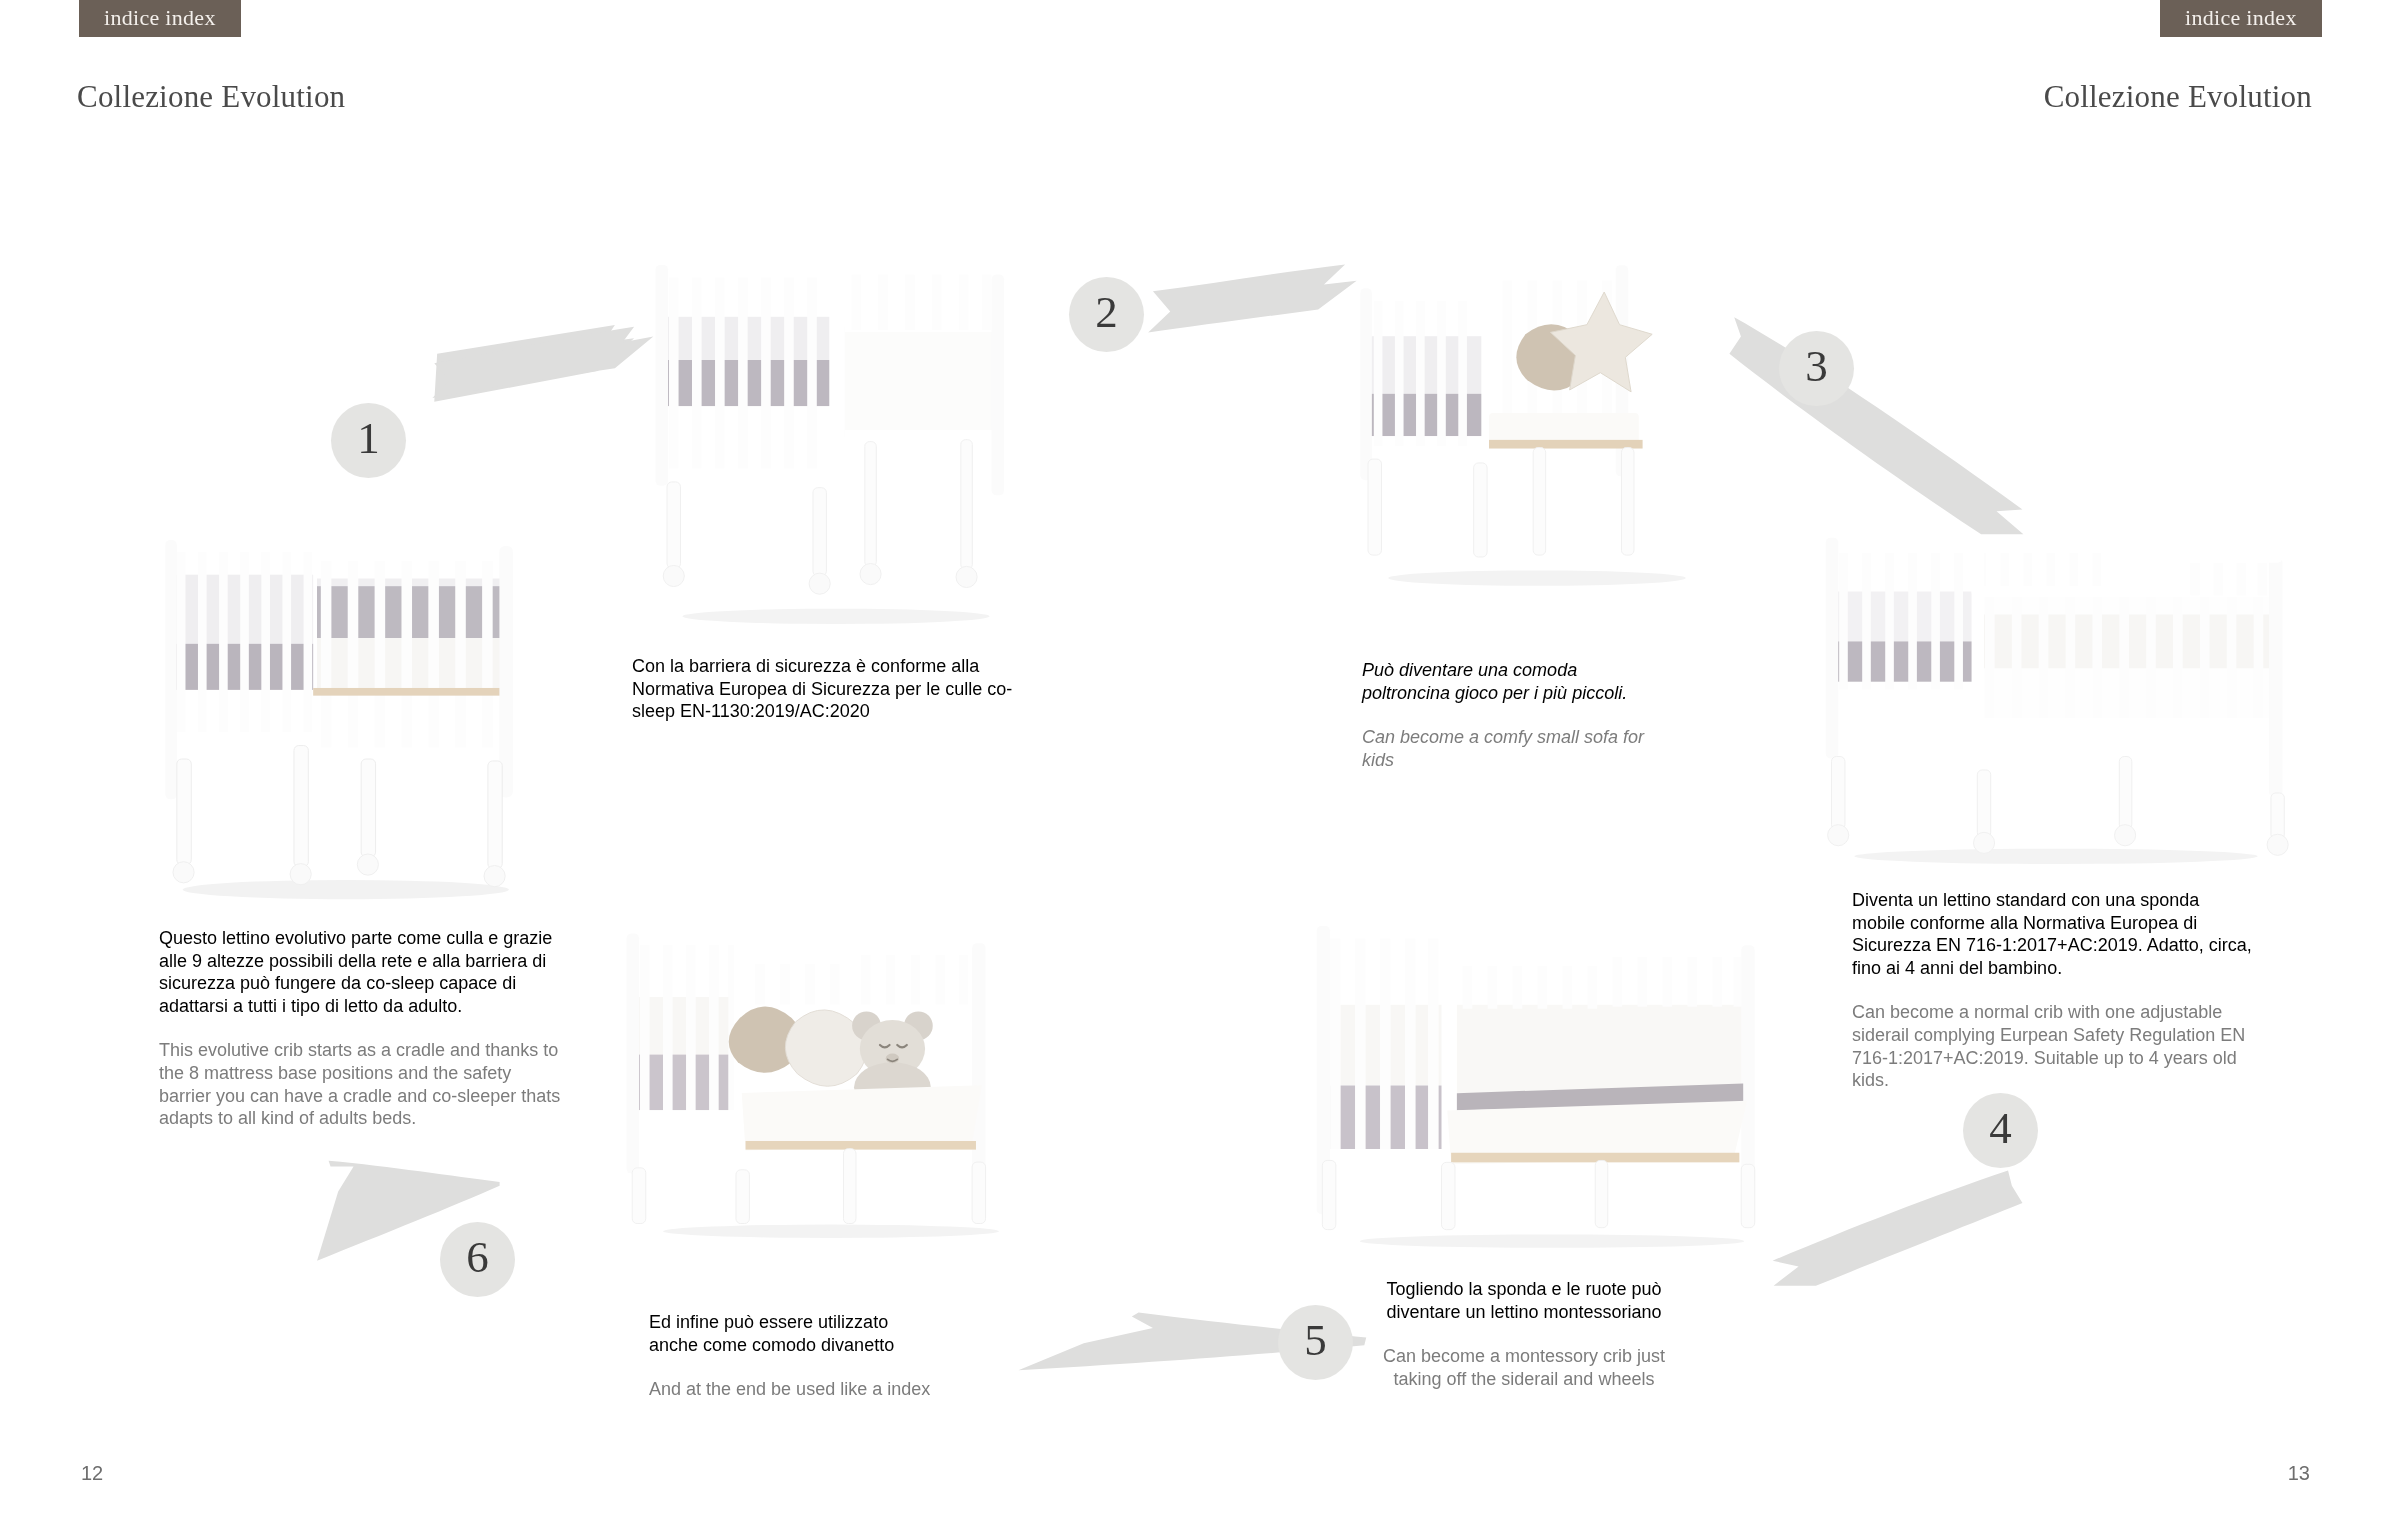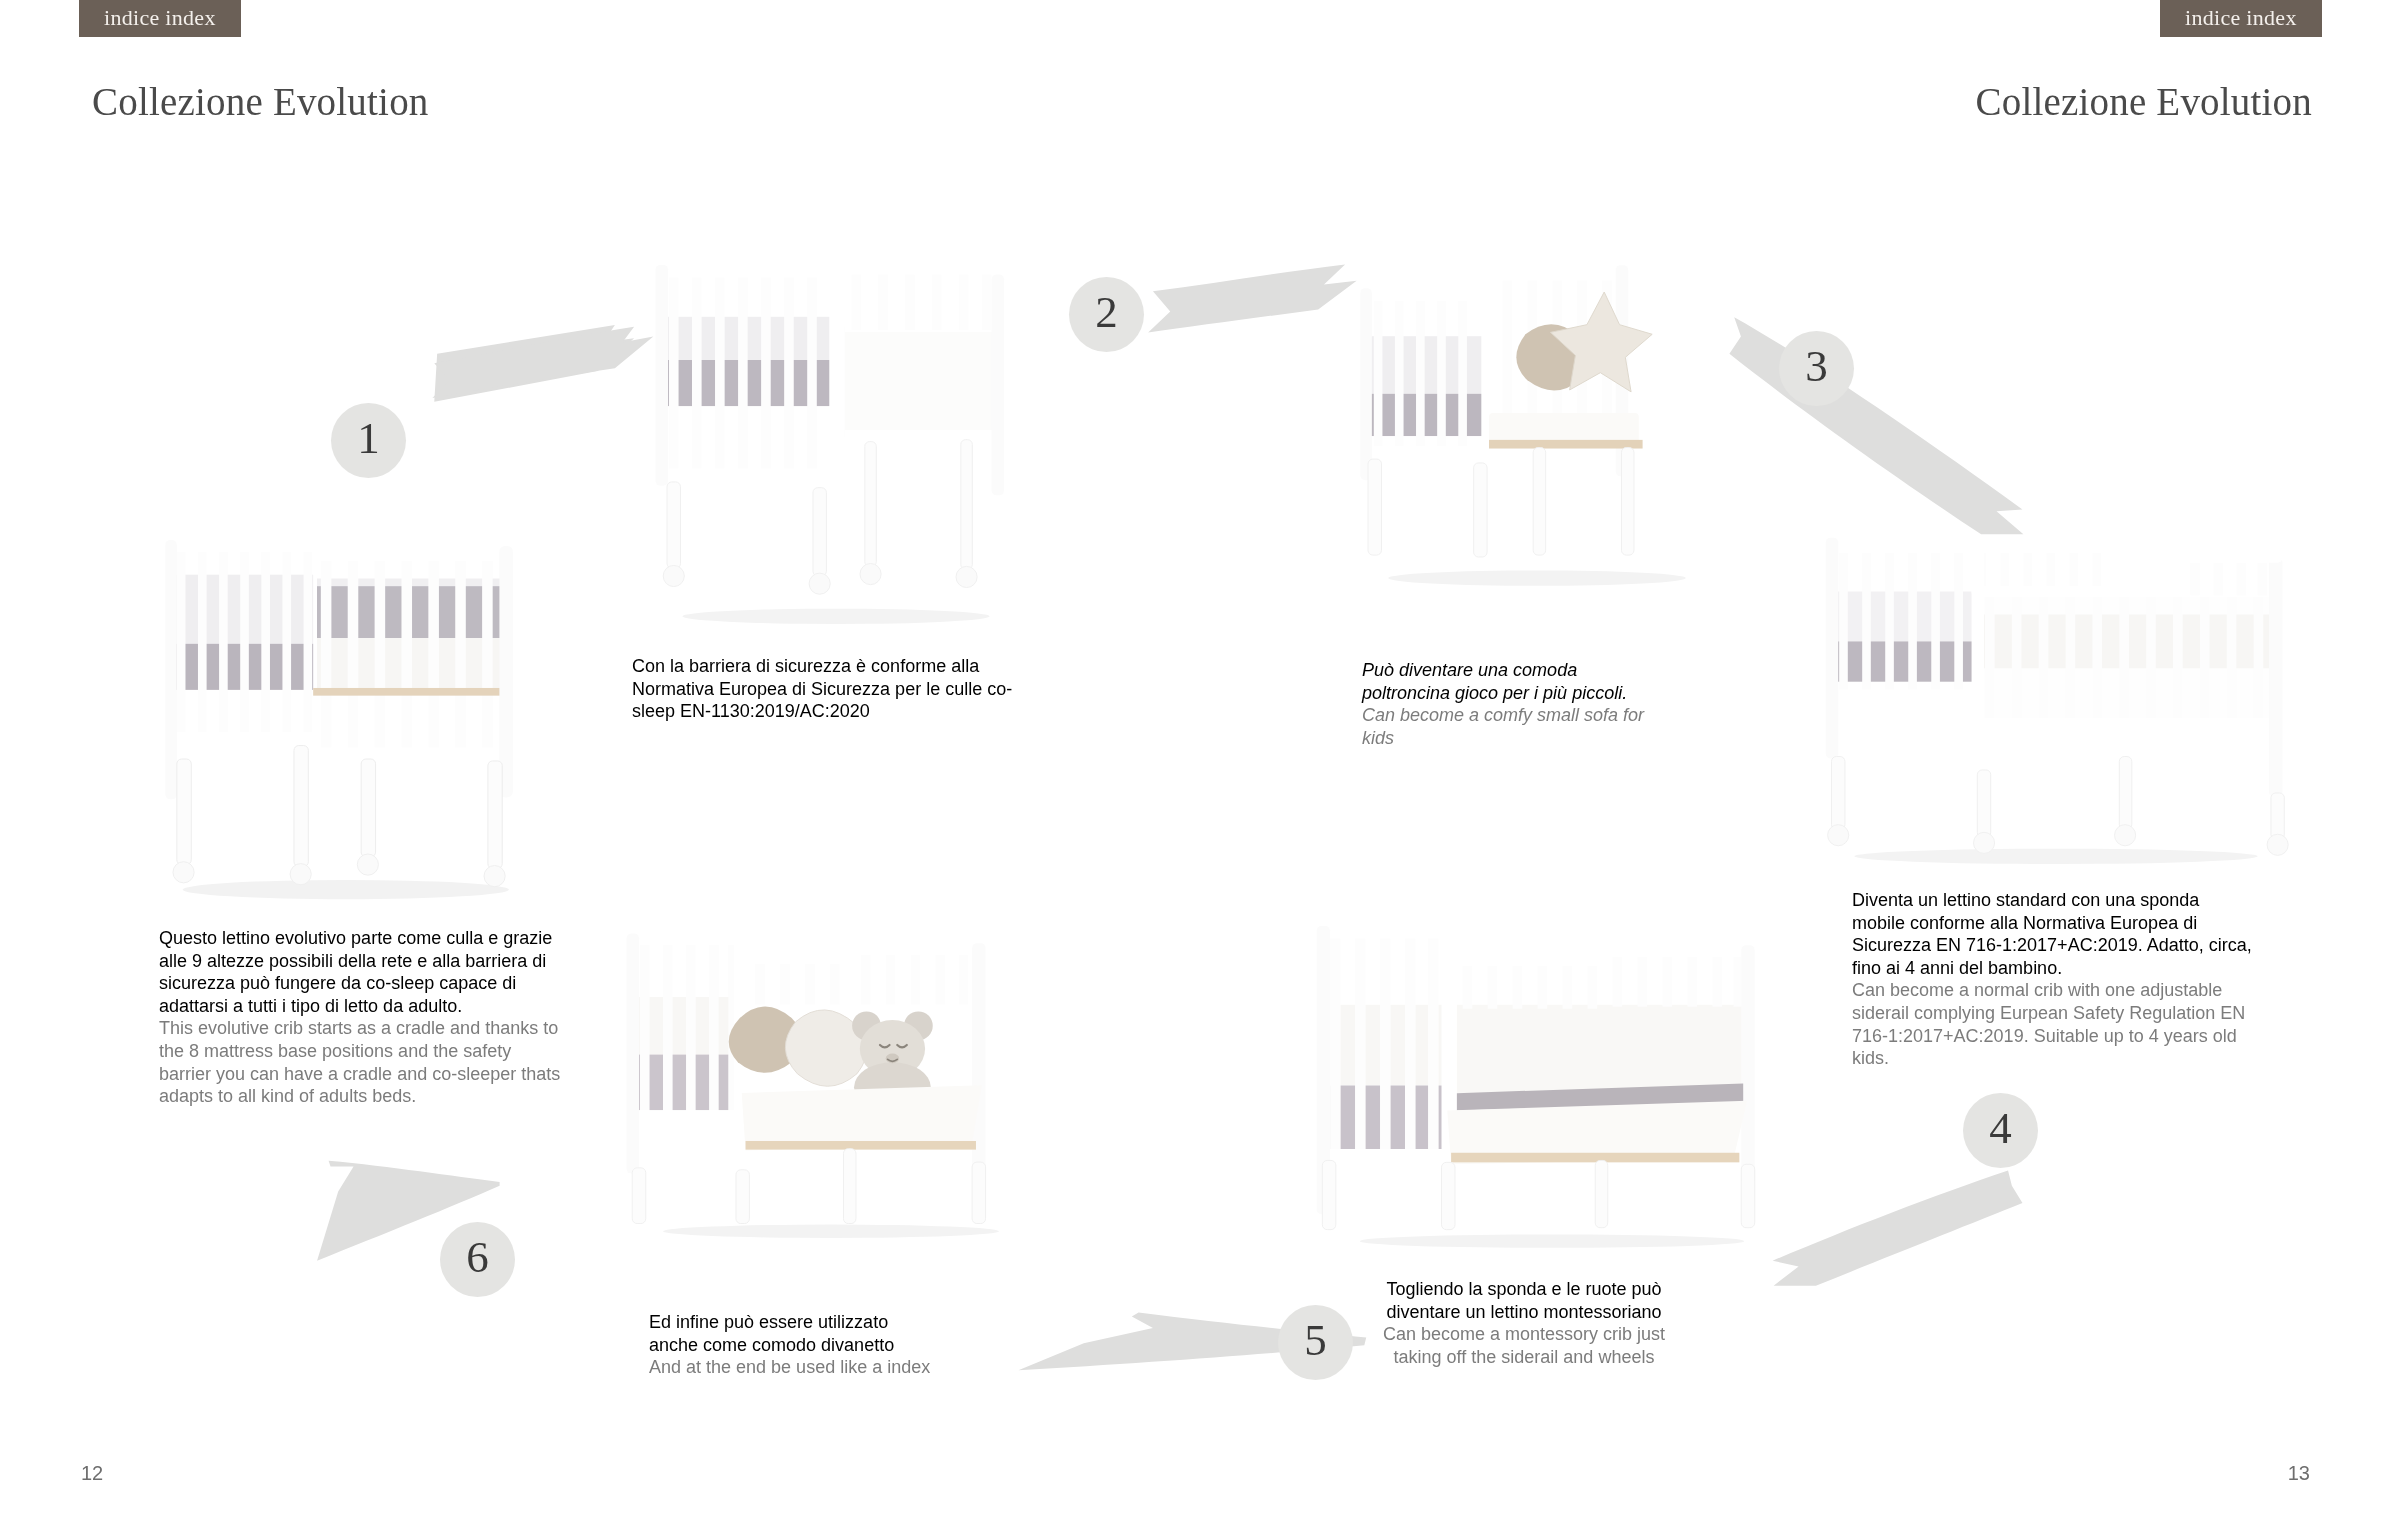--- a/index.html
+++ b/index.html
@@ -29,25 +29,24 @@
     white-space: nowrap;
   }
   .index-tab.left  { left: 79px; }
   .index-tab.right { left: 2160px; }
 
   
   .spread-title {
     position: absolute;
     top: 79px;
     font-family: "Liberation Serif", serif;
-    font-size: 39px;
+    font-size: 31px;
     color: #4a4a4a;
     letter-spacing: 0.2px;
     white-space: nowrap;
-    margin-left: 15px;
   }
   .spread-title.left  { left: 77px; }
   .spread-title.right { right: 79px; }
 
   
   .folio {
     position: absolute;
     bottom: 43px;
     font-size: 20px;
     color: #6e6e6e;
@@ -76,21 +75,21 @@
 
   
   .caption {
     position: absolute;
     font-size: 18px;
     line-height: 22.6px;
     color: #6f6f6f;
     z-index: 5;
   }
   .caption .it { color: #000000; }
-  .caption .en { color: #7c7c7c; display: block; }
+  .caption .en { color: #7c7c7c; margin-top: 22px; display: block; }
   .caption p { margin: 0; }
 
   
   .arrow-layer {
     position: absolute;
     inset: 0;
     width: 2401px; height: 1528px;
     pointer-events: none;
     z-index: 2;
   }

